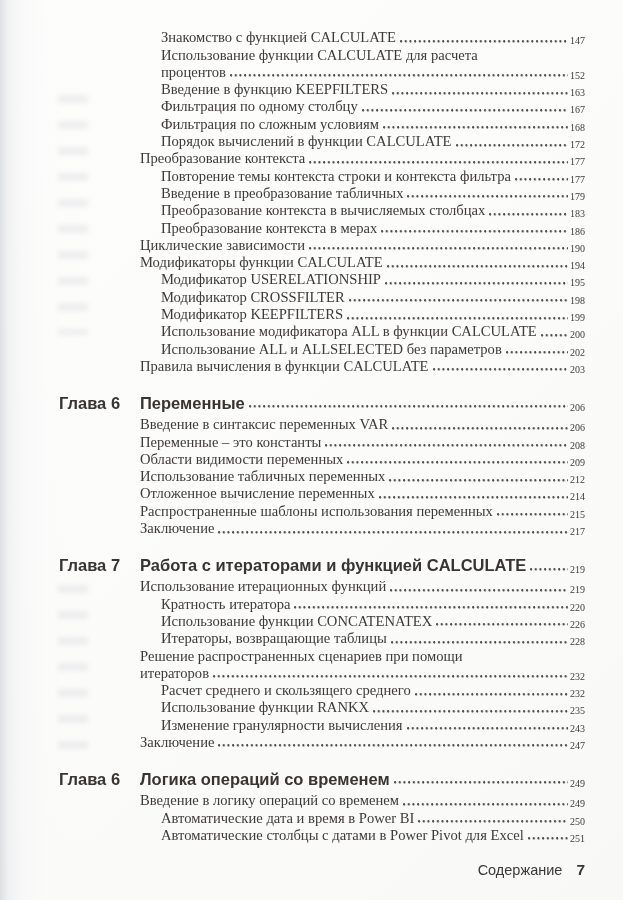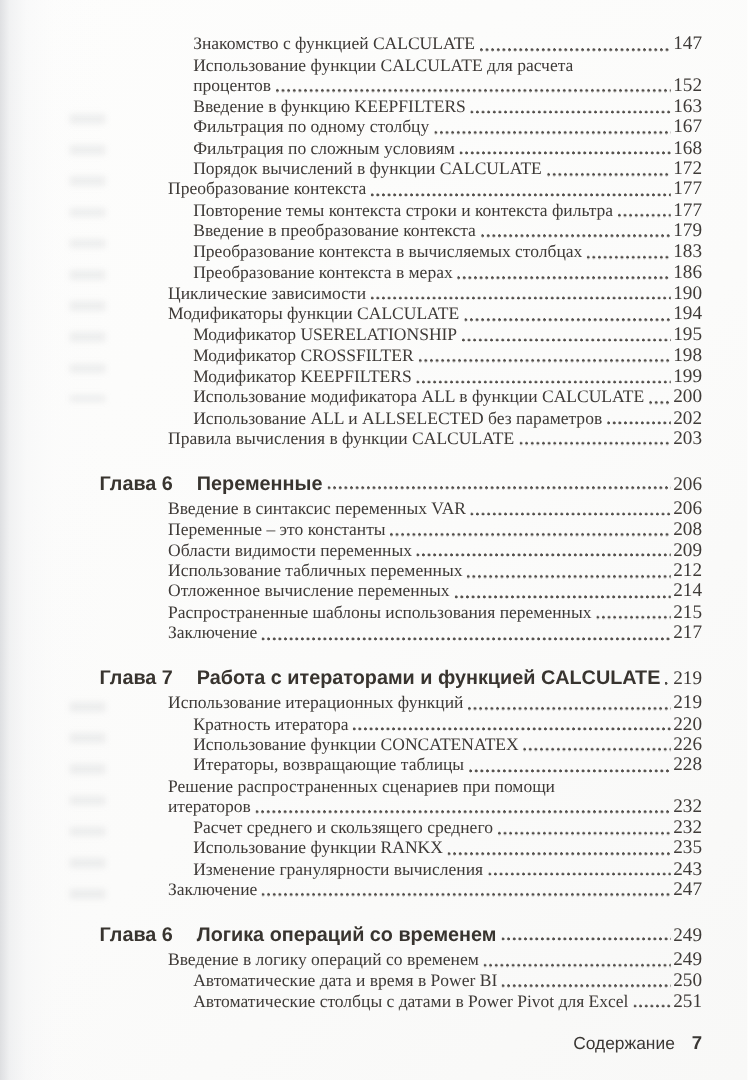--- a/index.html
+++ b/index.html
@@ -44,21 +44,21 @@
   .row {
     display: flex;
     align-items: flex-end;
     height: 17.3px;
     font-size: 14.6px;
     white-space: nowrap;
   }
   .row.lvl1 { padding-left: 140px; }
   .row.lvl2 { padding-left: 161px; }
   .row.chapter {
-    padding-left: 83px;
+    padding-left: 59px;
     height: 22px;
     margin-top: 16px;
     margin-bottom: 3px;
     font-family: "Liberation Sans", sans-serif;
     font-weight: 700;
     font-size: 16.5px;
     color: #38342f;
   }
   .chapter .ch-label {
     width: 81px;
@@ -74,21 +74,21 @@
     margin: 0 2px 3.5px 4px;
     background-image: radial-gradient(circle at 1.1px 1.4px, #514d49 1px, rgba(0,0,0,0) 1.35px);
     background-size: 4.7px 3px;
     background-repeat: repeat-x;
   }
   .chapter .leader { margin-bottom: 4.5px; }
   .pagenum {
     flex-shrink: 0;
     font-family: "Liberation Serif", serif;
     font-weight: 400;
-    font-size: 16px;
+    font-size: 10px;
     color: #3e3a37;
     text-align: right;
   }
   .footer {
     position: absolute;
     right: 38px;
     bottom: 21px;
     display: flex;
     align-items: baseline;
     gap: 14px;
@@ -143,21 +143,21 @@
         <span class="label">Преобразование контекста</span>
         <span class="leader"></span>
         <span class="pagenum">177</span>
       </div>
       <div class="row lvl2">
         <span class="label">Повторение темы контекста строки и контекста фильтра</span>
         <span class="leader"></span>
         <span class="pagenum">177</span>
       </div>
       <div class="row lvl2">
-        <span class="label">Введение в преобразование контекста</span>
+        <span class="label">Введение в преобразование табличных</span>
         <span class="leader"></span>
         <span class="pagenum">179</span>
       </div>
       <div class="row lvl2">
         <span class="label">Преобразование контекста в вычисляемых столбцах</span>
         <span class="leader"></span>
         <span class="pagenum">183</span>
       </div>
       <div class="row lvl2">
         <span class="label">Преобразование контекста в мерах</span>

